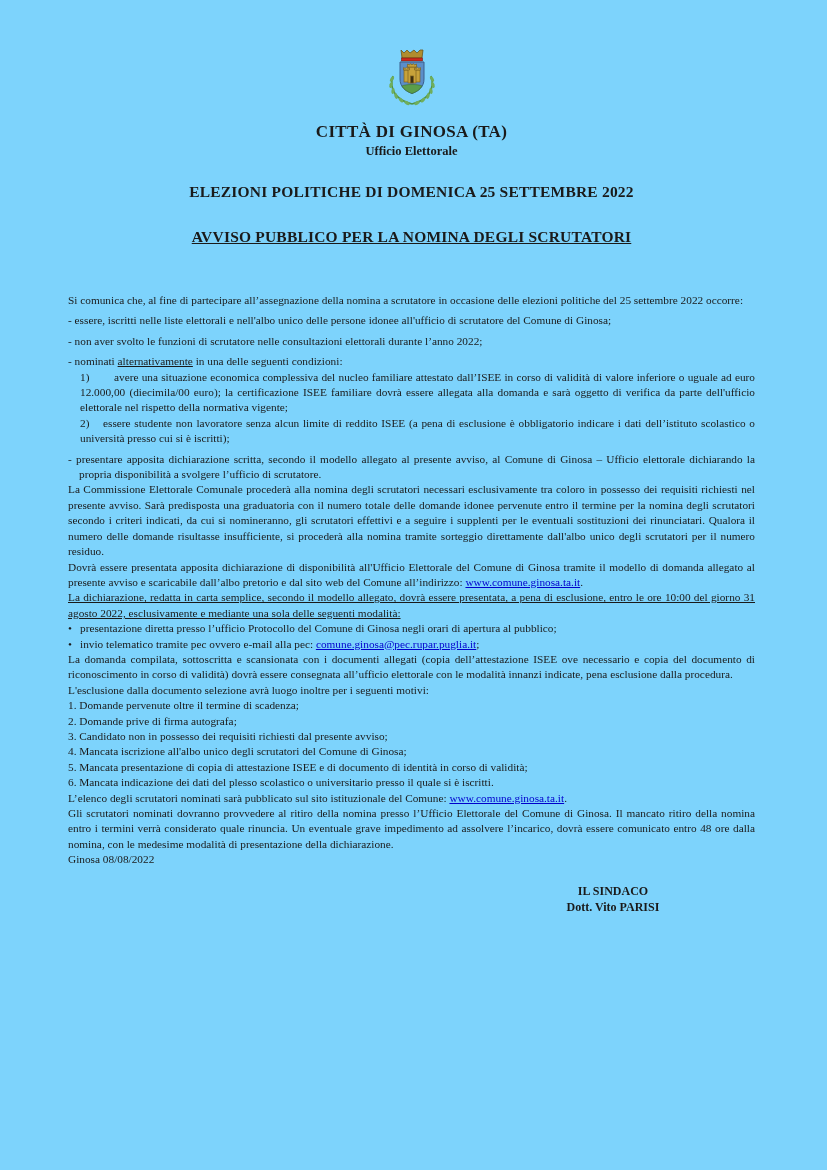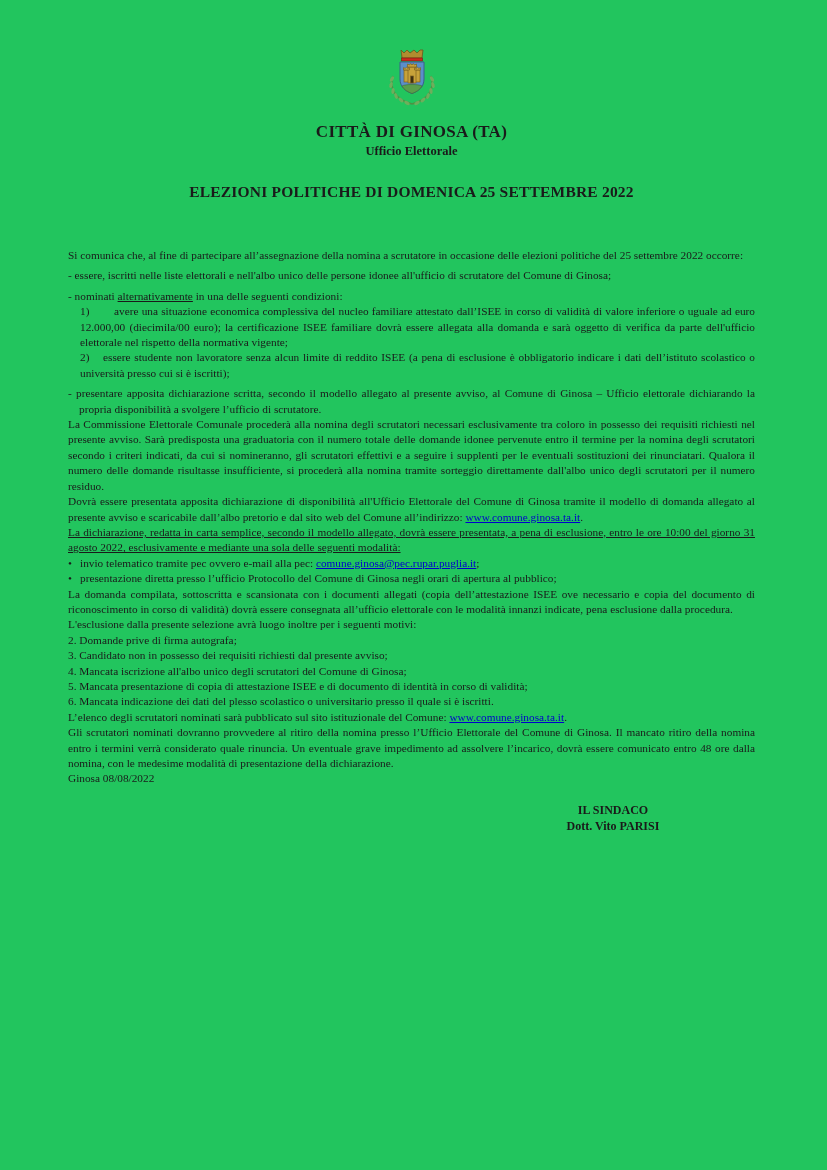--- a/index.html
+++ b/index.html
@@ -8,21 +8,21 @@
     width: 827px;
     height: 1170px;
     overflow: hidden;
     font-family: "Liberation Serif", "DejaVu Serif", serif;
     color: #1a1a1a;
     position: relative;
   }
   .page {
     width: 827px;
     height: 1170px;
-    background: #22c55e;
+    background: #7dd3fc;
     padding: 46px 72px 0 68px;
   }
   .crest-wrap {
     text-align: center;
     height: 66px;
     margin-bottom: 6px;
   }
   .crest-wrap svg { display: inline-block; }
   .city-title {
     text-align: center;
@@ -140,50 +140,53 @@
       </g>
 
       <path d="M19,40 c3,-2 17,-2 20,0 c-2,4 -6,6 -10,7.5 C25,46 21,44 19,40 Z" fill="#5a9e4a" stroke="#3a6e30" stroke-width="0.6"></path>
     </svg>
   </div>
 
   <div class="city-title">CITTÀ DI GINOSA (TA)</div>
   <div class="office-title">Ufficio Elettorale</div>
 
   <div class="doc-title">ELEZIONI POLITICHE DI DOMENICA 25 SETTEMBRE 2022</div>
+  <div class="doc-subtitle">AVVISO PUBBLICO PER LA NOMINA DEGLI SCRUTATORI</div>
 
   <div class="body-text">
 
     <div class="para">Si comunica che, al fine di partecipare all’assegnazione della nomina a scrutatore in occasione delle elezioni politiche del 25 settembre 2022 occorre:</div>
 
     <div class="dash-item"><span>-</span> <span>essere, iscritti nelle liste elettorali e nell'albo unico delle persone idonee all'ufficio di scrutatore del Comune di Ginosa;</span></div>
 
+    <div class="dash-item"><span>-</span> <span>non aver svolto le funzioni di scrutatore nelle consultazioni elettorali durante l’anno 2022;</span></div>
 
     <div class="dash-item"><span>-</span> <span>nominati</span> <span class="bold-underline">alternativamente</span> <span>in una delle seguenti condizioni:</span></div>
 
     <div class="sub-item"><span class="num-1">1)</span><span>avere una situazione economica complessiva del nucleo familiare attestato dall’ISEE in corso di validità di valore inferiore o uguale ad euro 12.000,00 (diecimila/00 euro); la certificazione ISEE familiare dovrà essere allegata alla domanda e sarà oggetto di verifica da parte dell'ufficio elettorale nel rispetto della normativa vigente;</span></div>
 
     <div class="sub-item"><span class="num-2">2)</span><span>essere studente non lavoratore senza alcun limite di reddito ISEE (a pena di esclusione è obbligatorio indicare i dati dell’istituto scolastico o università presso cui si è iscritti);</span></div>
 
     <div class="dash-item"><span>-</span> <span>presentare apposita dichiarazione scritta, secondo il modello allegato al presente avviso, al Comune di Ginosa – Ufficio elettorale dichiarando la propria disponibilità a svolgere l’ufficio di scrutatore.</span></div>
 
     <div class="para gap-before">La Commissione Elettorale Comunale procederà alla nomina degli scrutatori necessari esclusivamente tra coloro in possesso dei requisiti richiesti nel presente avviso. Sarà predisposta una graduatoria con il numero totale delle domande idonee pervenute entro il termine per la nomina degli scrutatori secondo i criteri indicati, da cui si nomineranno, gli scrutatori effettivi e a seguire i supplenti per le eventuali sostituzioni dei rinunciatari. Qualora il numero delle domande risultasse insufficiente, si procederà alla nomina tramite sorteggio direttamente dall'albo unico degli scrutatori per il numero residuo.</div>
 
     <div class="para"><span>Dovrà essere presentata apposita dichiarazione di disponibilità all'Ufficio Elettorale del Comune di Ginosa tramite il modello di domanda allegato al presente avviso e scaricabile dall’albo pretorio e dal sito web del Comune all’indirizzo: </span><a class="doc-link">www.comune.ginosa.ta.it</a><span>.</span></div>
 
     <div class="para bold-underline">La dichiarazione, redatta in carta semplice, secondo il modello allegato, dovrà essere presentata, a pena di esclusione, entro le ore 10:00 del giorno 31 agosto 2022, esclusivamente e mediante una sola delle seguenti modalità:</div>
 
+    <div class="bullet-item"><span class="bullet-marker">•</span><span>presentazione diretta presso l’ufficio Protocollo del Comune di Ginosa negli orari di apertura al pubblico;</span></div>
+
     <div class="bullet-item"><span class="bullet-marker">•</span><span>invio telematico tramite pec ovvero e-mail alla pec: </span><a class="doc-link">comune.ginosa@pec.rupar.puglia.it</a><span>;</span></div>
 
-    <div class="bullet-item"><span class="bullet-marker">•</span><span>presentazione diretta presso l’ufficio Protocollo del Comune di Ginosa negli orari di apertura al pubblico;</span></div>
-
     <div class="para">La domanda compilata, sottoscritta e scansionata con i documenti allegati (copia dell’attestazione ISEE ove necessario e copia del documento di riconoscimento in corso di validità) dovrà essere consegnata all’ufficio elettorale con le modalità innanzi indicate, pena esclusione dalla procedura.</div>
 
-    <div class="para">L'esclusione dalla presente selezione avrà luogo inoltre per i seguenti motivi:</div>
-
+    <div class="para">L'esclusione dalla documento selezione avrà luogo inoltre per i seguenti motivi:</div>
+
+    <div class="para">1. Domande pervenute oltre il termine di scadenza;</div>
     <div class="para">2. Domande prive di firma autografa;</div>
     <div class="para">3. Candidato non in possesso dei requisiti richiesti dal presente avviso;</div>
     <div class="para">4. Mancata iscrizione all'albo unico degli scrutatori del Comune di Ginosa;</div>
     <div class="para">5. Mancata presentazione di copia di attestazione ISEE e di documento di identità in corso di validità;</div>
     <div class="para">6. Mancata indicazione dei dati del plesso scolastico o universitario presso il quale si è iscritti.</div>
 
     <div class="para"><span>L’elenco degli scrutatori nominati sarà pubblicato sul sito istituzionale del Comune: </span><a class="doc-link">www.comune.ginosa.ta.it</a><span>.</span></div>
 
     <div class="para">Gli scrutatori nominati dovranno provvedere al ritiro della nomina presso l’Ufficio Elettorale del Comune di Ginosa. Il mancato ritiro della nomina entro i termini verrà considerato quale rinuncia. Un eventuale grave impedimento ad assolvere l’incarico, dovrà essere comunicato entro 48 ore dalla nomina, con le medesime modalità di presentazione della dichiarazione.</div>
 

